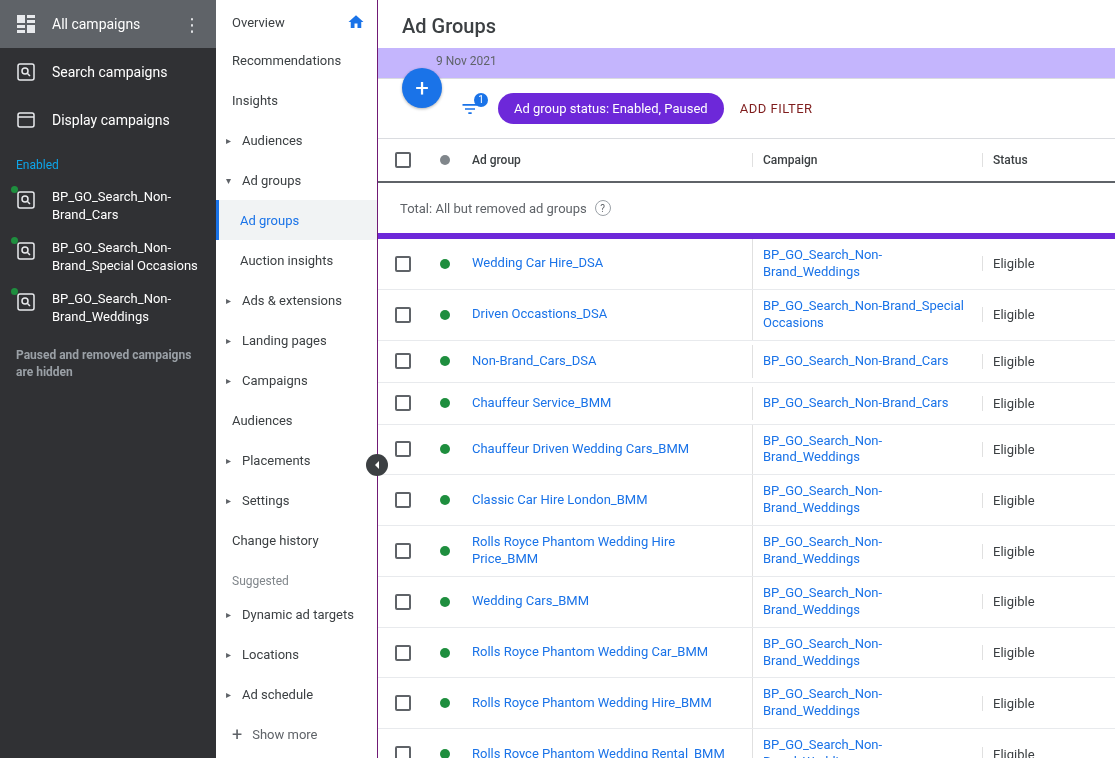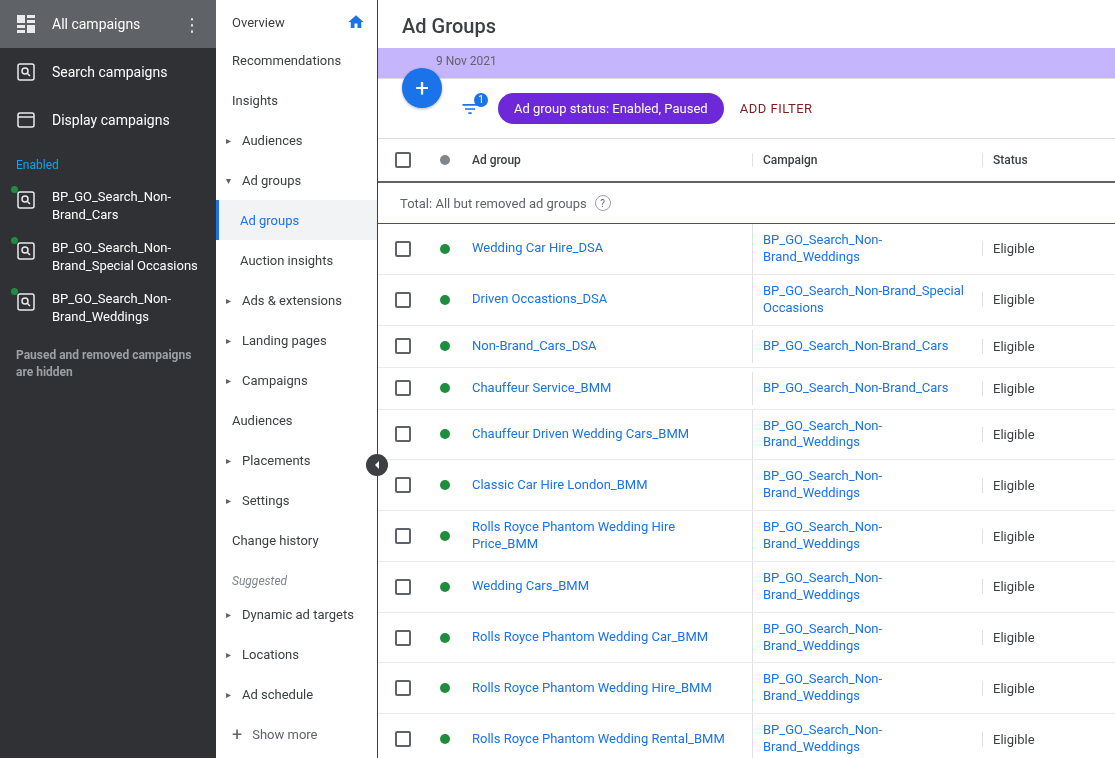--- a/index.html
+++ b/index.html
@@ -16,42 +16,42 @@
 .sidebar-dark .campaign-item .green-dot { position: absolute; top: -2px; left: -3px; width: 7px; height: 7px; border-radius: 50%; background: #1e8e3e; }
 .sidebar-dark .campaign-item .label { font-size: 13px; color: #fff; line-height: 1.35; }
 .sidebar-dark .note { font-size: 12px; color: #9aa0a6; padding: 14px 16px; line-height: 1.4; font-weight: bold; }
 .sidebar-light { width: 162px; background: #fff; border-right: 1px solid #701a75; position: relative; }
 .sidebar-light .nav-item { display: flex; align-items: center; height: 40px; padding: 0 12px 0 16px; font-size: 13px; color: #3c4043; cursor: pointer; position: relative; }
 .sidebar-light .nav-item.overview { justify-content: space-between; padding-top: 4px; }
 .sidebar-light .nav-item.selected { color: #1a73e8; background: #f1f3f4; }
 .sidebar-light .nav-item.selected::before { content: ""; position: absolute; left: 0; top: 0; bottom: 0; width: 3px; background: #1a73e8; }
 .sidebar-light .nav-item.sub { padding-left: 24px; }
 .sidebar-light .nav-item .exp { width: 12px; margin-left: -6px; margin-right: 4px; color: #5f6368; font-size: 10px; }
-.sidebar-light .suggested { font-size: 12px; color: #80868b; padding: 14px 16px 6px; font-style: italic; }
+.sidebar-light .suggested { font-size: 12px; color: #80868b; padding: 14px 16px 6px; }
 .sidebar-light .show-more { display: flex; align-items: center; height: 40px; padding: 0 16px; font-size: 13px; color: #5f6368; cursor: pointer; }
 .sidebar-light .show-more .plus { font-size: 18px; margin-right: 10px; }
 .collapse-btn { position: absolute; right: -11px; top: 454px; width: 22px; height: 22px; border-radius: 50%; background: #3c4043; color: #fff; display: flex; align-items: center; justify-content: center; font-size: 12px; cursor: pointer; }
 .main { flex: 1; display: flex; flex-direction: column; overflow: hidden; }
 .title-bar { padding: 14px 24px 10px; font-size: 20px; font-weight: 500; color: #3c4043; }
 .sub-bar { background: #c4b5fd; padding: 6px 24px 10px 58px; font-size: 12px; color: #5f6368; border-bottom: 1px solid #dadce0; }
 .filter-row { display: flex; align-items: center; padding: 14px 24px; gap: 16px; border-bottom: 1px solid #dadce0; }
 .fab { width: 40px; height: 40px; border-radius: 50%; background: #1a73e8; color: #fff; display: flex; align-items: center; justify-content: center; font-size: 24px; cursor: pointer; box-shadow: 0 1px 3px rgba(0,0,0,0.3); margin-top: -42px; z-index: 2; position: relative; }
 .funnel-wrap { position: relative; color: #1a73e8; width: 24px; height: 24px; display: flex; align-items: center; justify-content: center; cursor: pointer; }
 .funnel-wrap .badge { position: absolute; top: -4px; right: -6px; background: #1a73e8; color: #fff; font-size: 10px; width: 14px; height: 14px; border-radius: 50%; display: flex; align-items: center; justify-content: center; }
 .filter-chip { background: #6d28d9; color: #fff; padding: 8px 16px; border-radius: 18px; font-size: 13px; cursor: pointer; }
 .add-filter { color: #7f1d1d; font-size: 13px; letter-spacing: 0.5px; cursor: pointer; }
 .table { flex: 1; overflow-y: auto; overflow-x: hidden; }
 .table-header { display: flex; align-items: center; height: 44px; border-bottom: 2px solid #5f6368; font-size: 12px; font-weight: 500; color: #3c4043; }
 .table-header .col, .row .col { padding: 0 10px; }
 .col-cb { width: 50px; display: flex; justify-content: center; }
 .col-dot { width: 34px; display: flex; justify-content: center; align-items: center; }
 .col-adgroup { width: 290px; }
 .col-campaign { width: 230px; border-left: 1px solid #e0e0e0; }
 .col-status { flex: 1; border-left: 1px solid #e0e0e0; }
-.total-row { display: flex; align-items: center; height: 41px; font-size: 13px; color: #5f6368; border-bottom: 1px solid #6d28d9; padding-left: 22px; }
+.total-row { display: flex; align-items: center; height: 56px; font-size: 13px; color: #5f6368; border-bottom: 6px solid #6d28d9; padding-left: 22px; }
 .total-row .q { margin-left: 8px; width: 16px; height: 16px; border: 1px solid #9aa0a6; border-radius: 50%; font-size: 10px; display: flex; align-items: center; justify-content: center; color: #5f6368; }
 .row { display: flex; align-items: center; min-height: 42px; border-bottom: 1px solid #e8eaed; font-size: 13px; }
 .row .col-adgroup a, .row .col-campaign a { color: #1a73e8; text-decoration: none; }
 .row .col-adgroup, .row .col-campaign { padding-top: 8px; padding-bottom: 8px; line-height: 1.3; }
 .checkbox { width: 16px; height: 16px; border: 2px solid #5f6368; border-radius: 2px; cursor: pointer; }
 .status-dot { width: 10px; height: 10px; border-radius: 50%; background: #1e8e3e; }
 .gray-dot { width: 10px; height: 10px; border-radius: 50%; background: #80868b; }
 svg { display: block; }
 .home-icon { color: #1a73e8; }
 </style>

